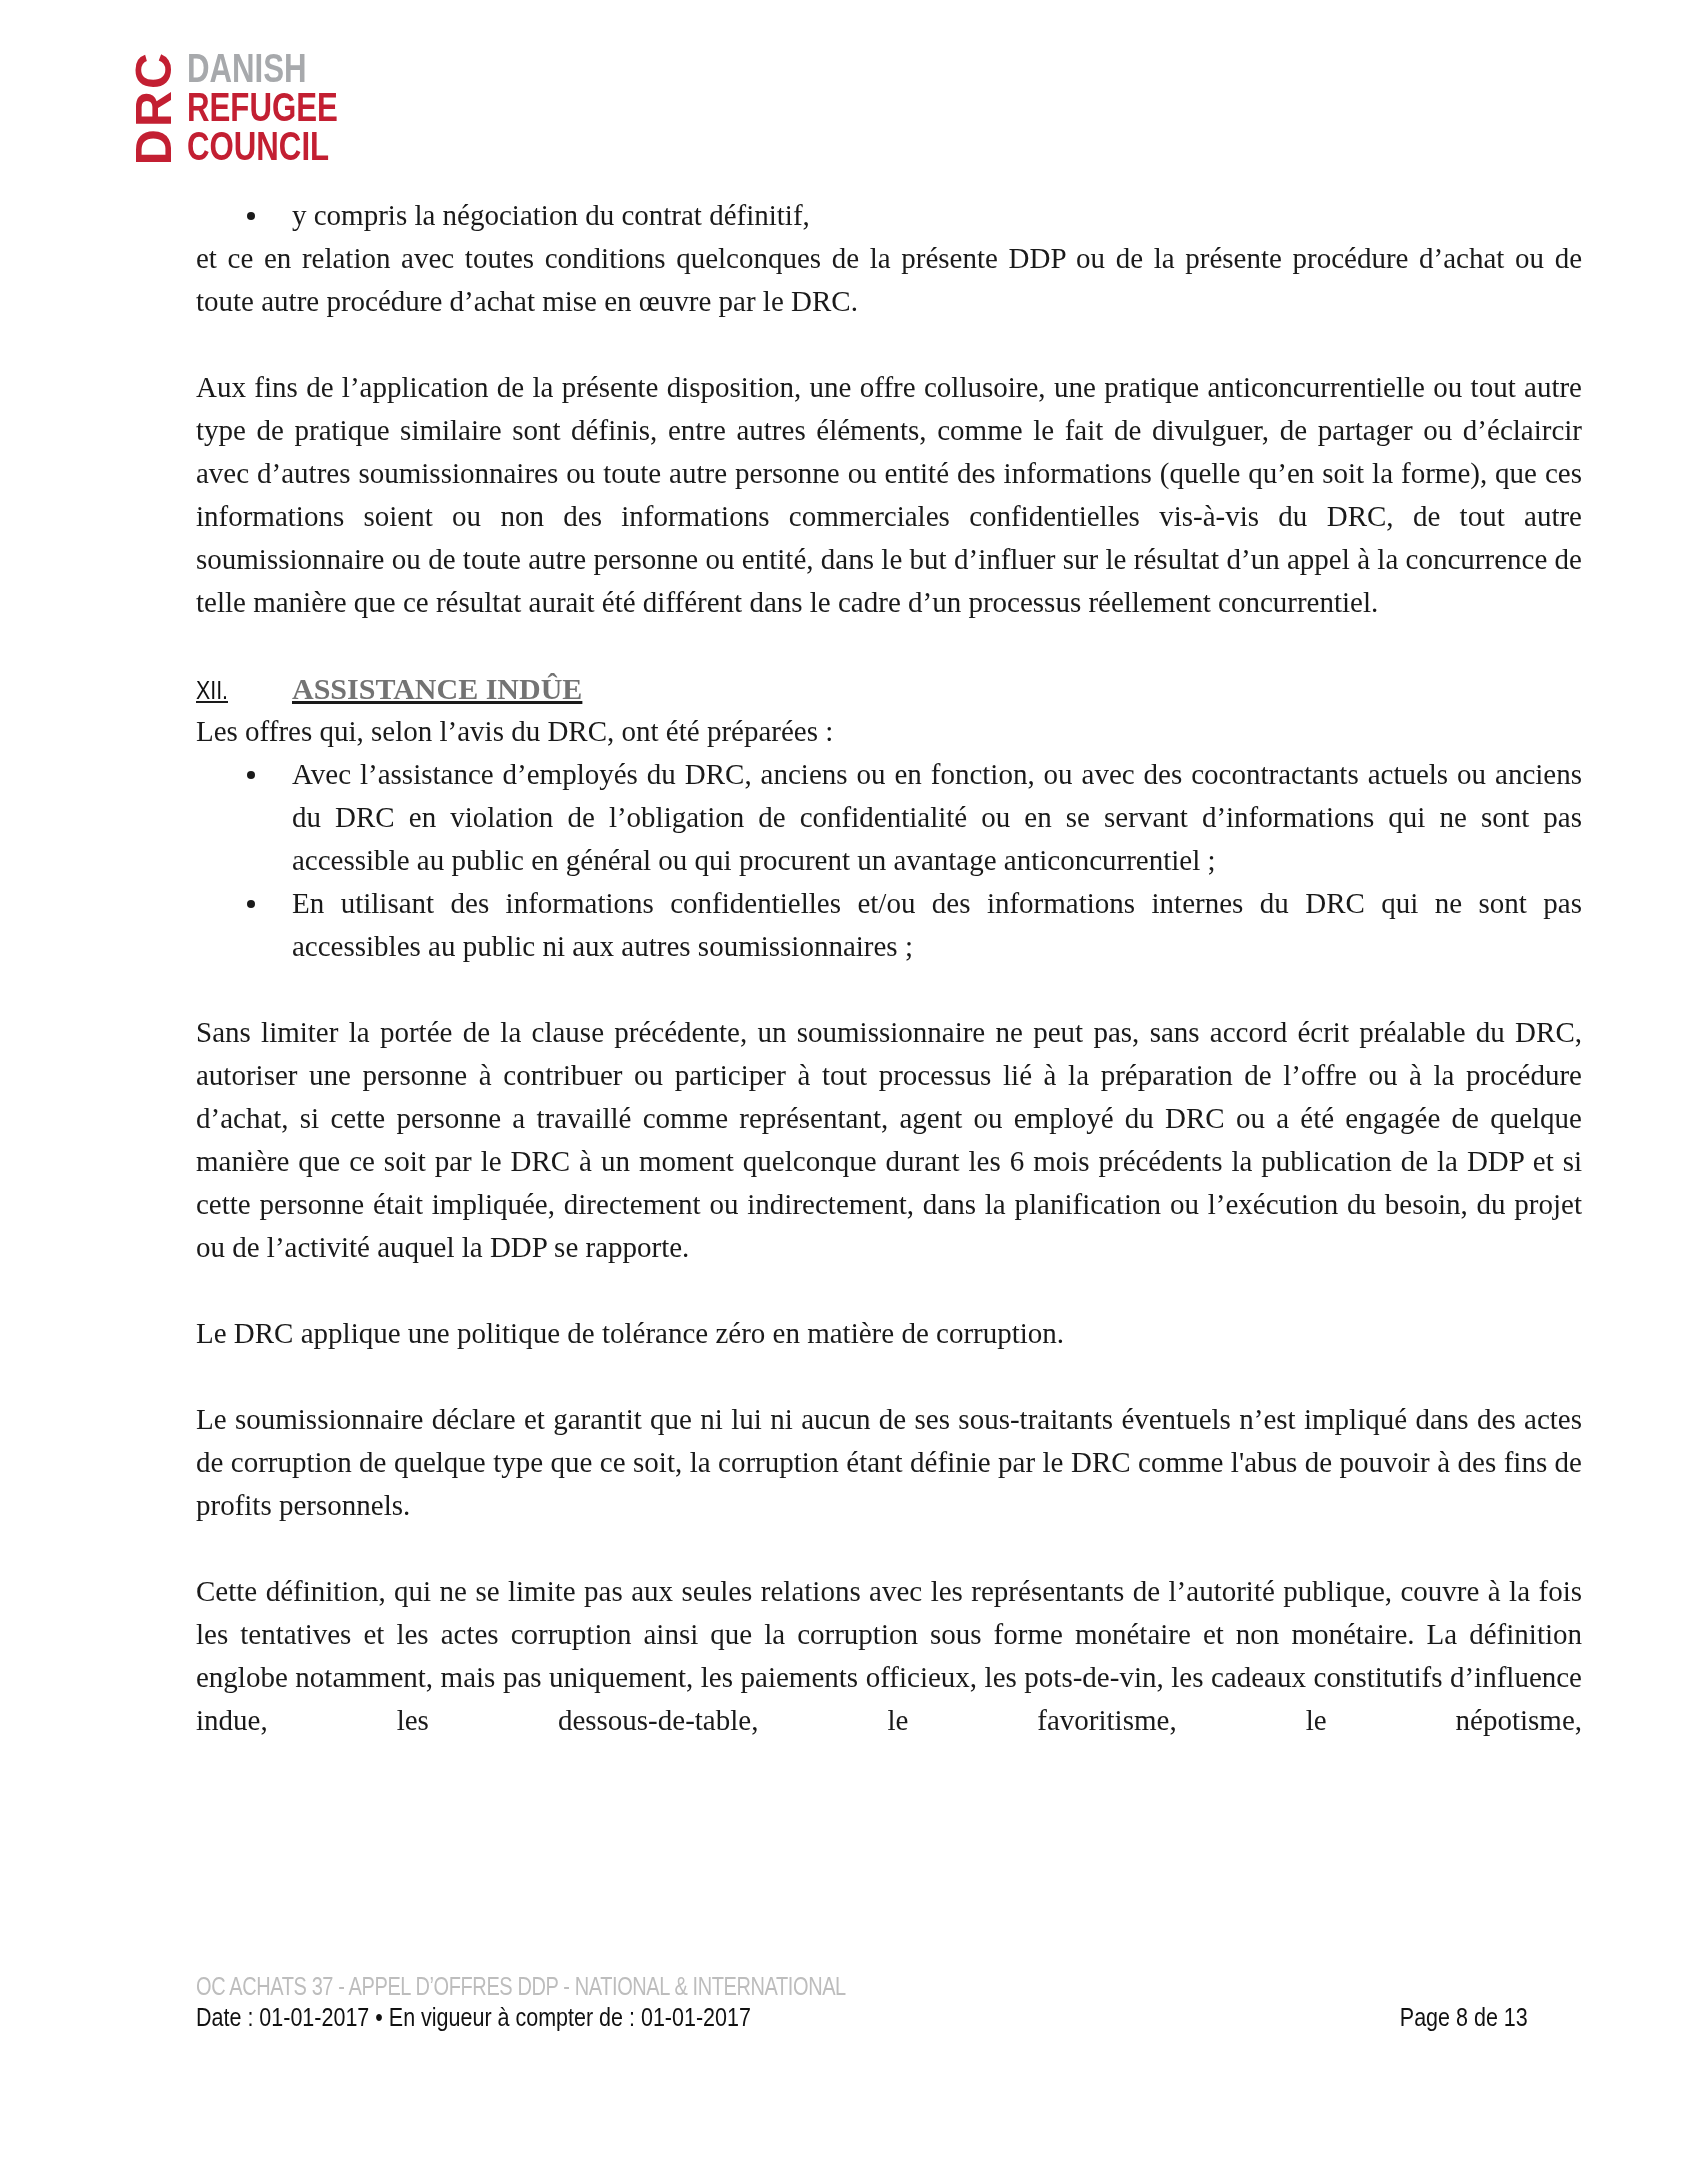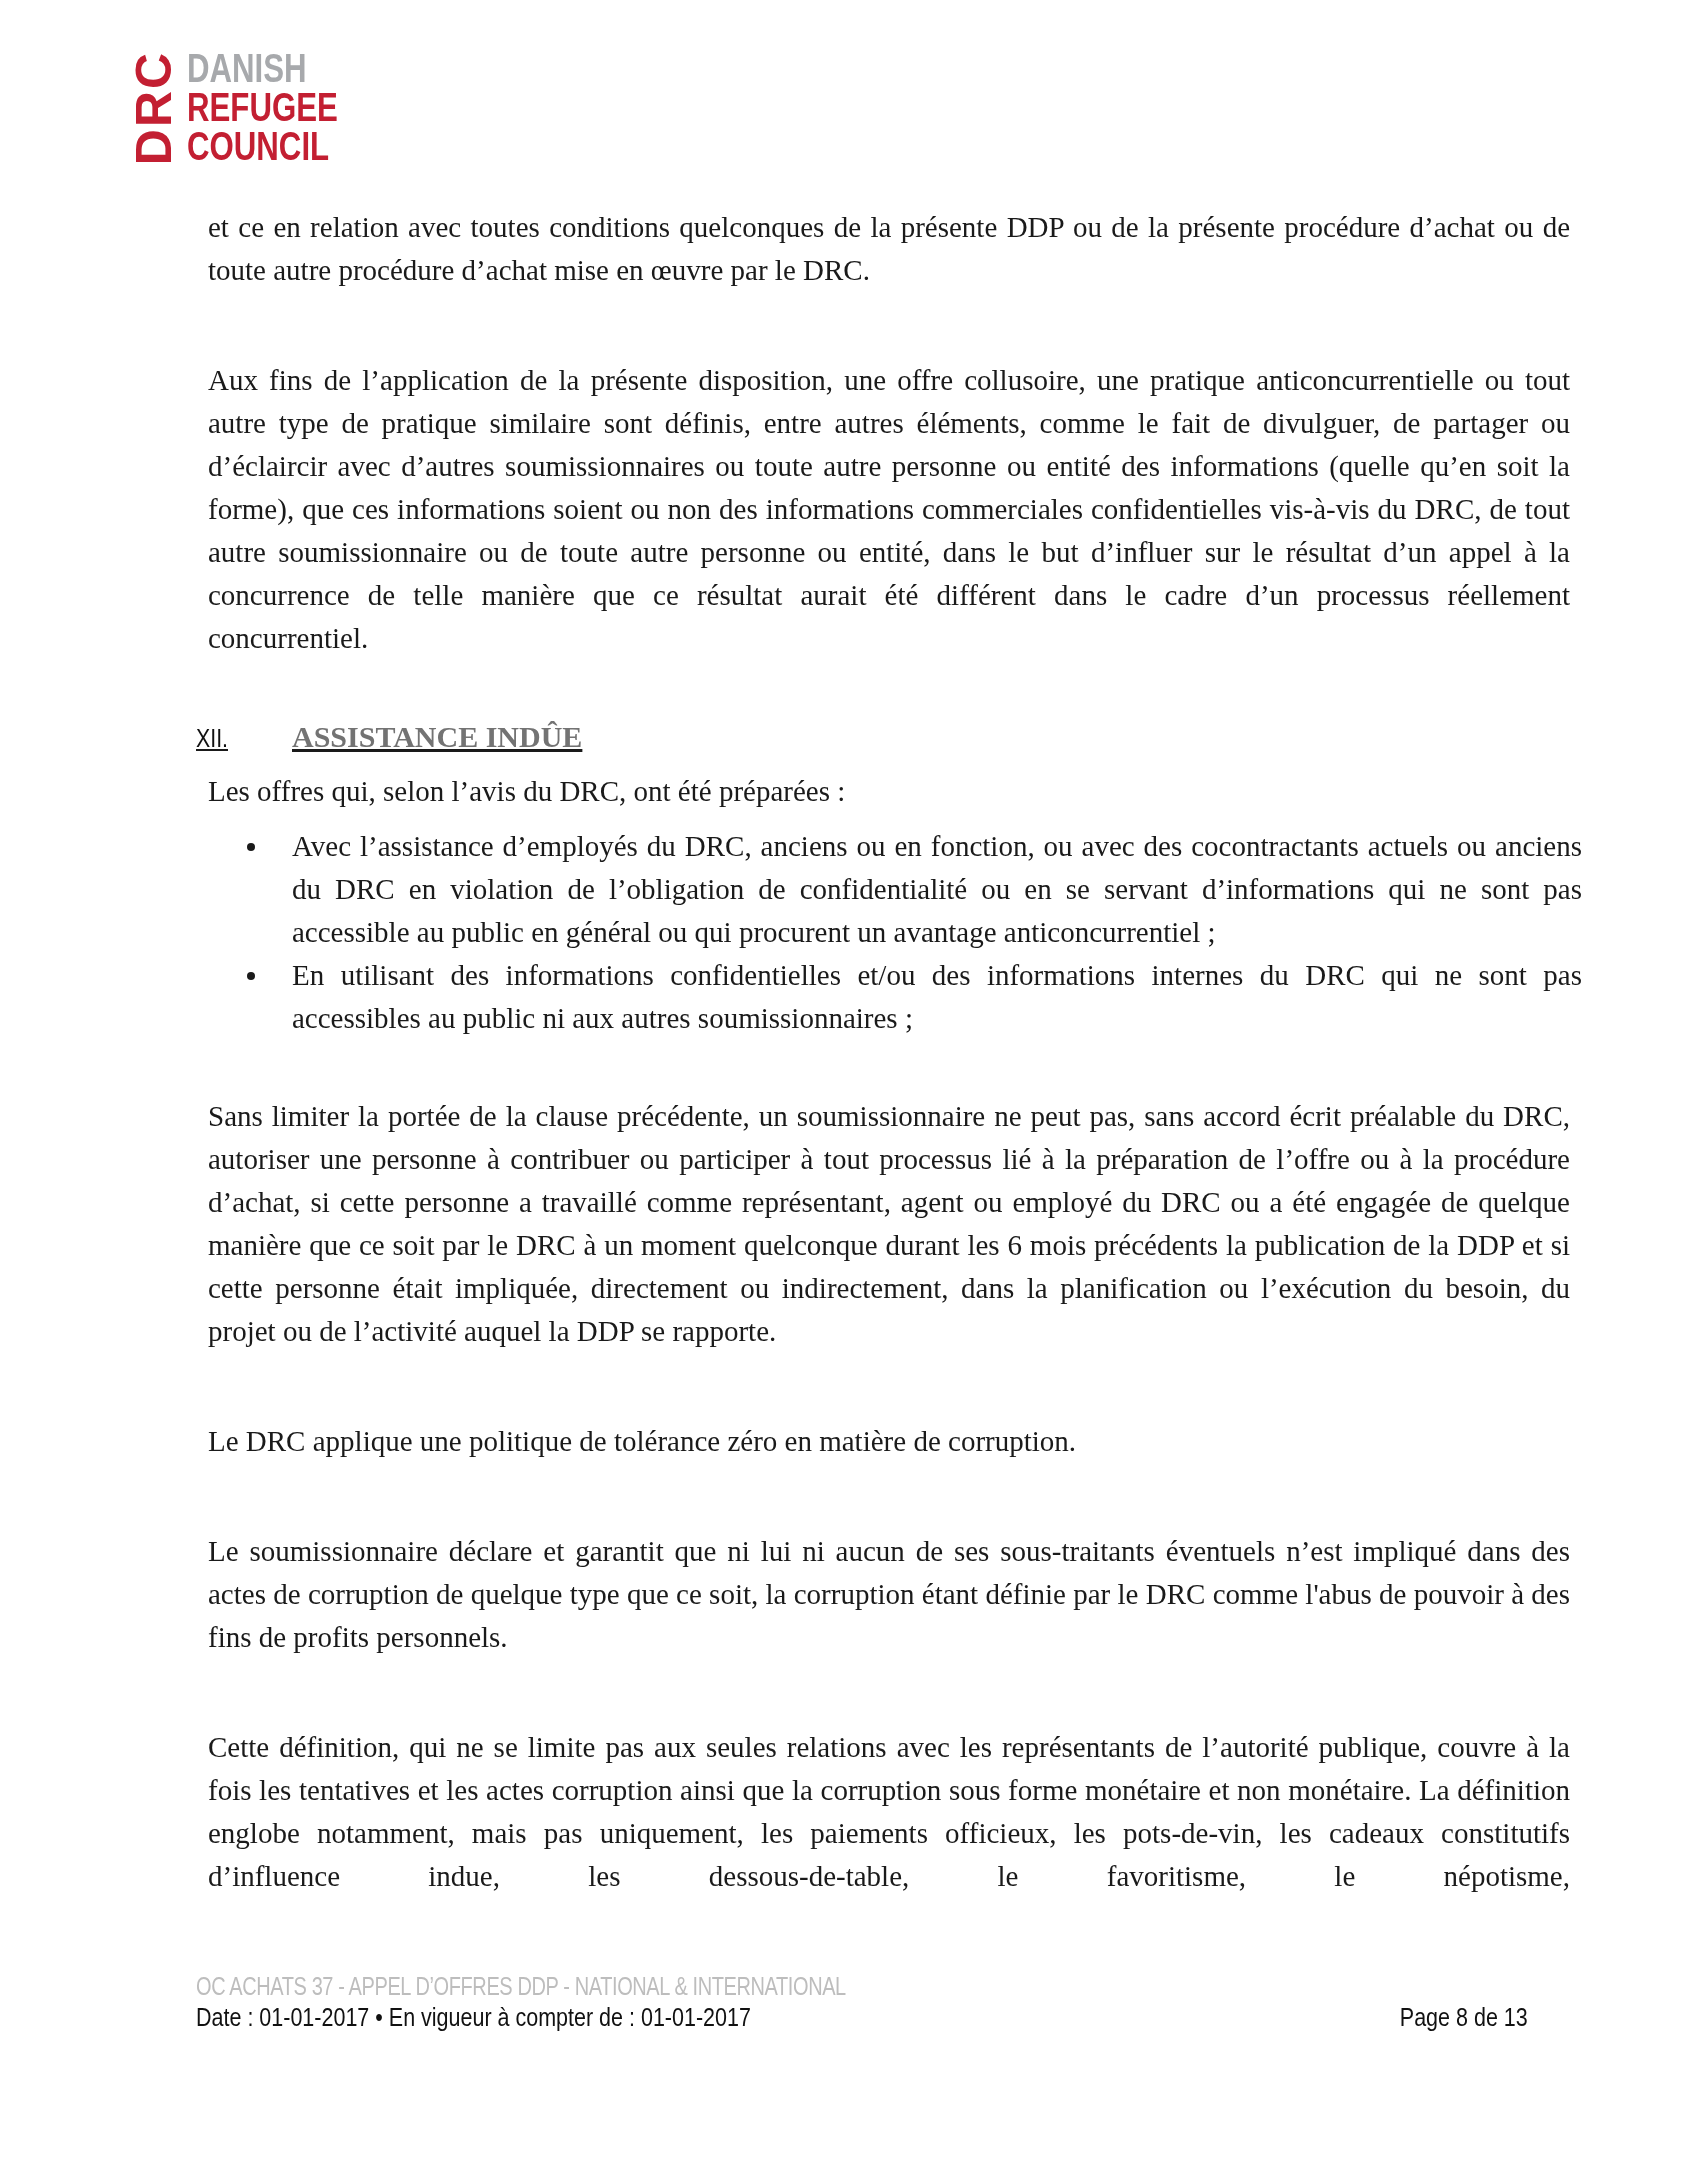--- a/index.html
+++ b/index.html
@@ -30,21 +30,21 @@
   }
   .logo .word.gray { color: #a7a9ac; }
   .logo .word.red { color: #c31f32; }
 
   
   .content {
     position: absolute; left: 196px; top: 194px; width: 1386px;
     font-family: "Liberation Serif", serif; font-size: 29px; line-height: 43px;
     color: #1a1a1a;
   }
-  .content p { margin: 12px; text-align: justify; }
+  .content p { margin: 0; text-align: justify; }
   .content .gap { height: 43px; }
   .content .just-last { text-align-last: justify; }
   ul.bul { list-style: none; margin: 0; padding: 0; }
   ul.bul li { position: relative; padding-left: 96px; text-align: justify; }
   ul.bul li .dot {
     position: absolute; left: 51px; top: 18px; width: 8px; height: 8px;
     border-radius: 50%; background: #1a1a1a;
   }
   .heading { display: flex; align-items: baseline; height: 43px; text-decoration: underline; }
   .heading .num {
@@ -82,20 +82,26 @@
     </div>
     <div class="words">
       <span class="word gray">DANISH</span>
       <span class="word red">REFUGEE</span>
       <span class="word red">COUNCIL</span>
     </div>
   </div>
 
   <div class="content">
 
+    <ul class="bul">
+      <li>
+        <span class="dot"></span>
+        <span>y compris la négociation du contrat définitif,</span>
+      </li>
+    </ul>
     <p>et ce en relation avec toutes conditions quelconques de la présente DDP ou de la présente procédure d’achat ou de toute autre procédure d’achat mise en œuvre par le DRC.</p>
     <div class="gap"></div>
     <p>Aux fins de l’application de la présente disposition, une offre collusoire, une pratique anticoncurrentielle ou tout autre type de pratique similaire sont définis, entre autres éléments, comme le fait de divulguer, de partager ou d’éclaircir avec d’autres soumissionnaires ou toute autre personne ou entité des informations (quelle qu’en soit la forme), que ces informations soient ou non des informations commerciales confidentielles vis-à-vis du DRC, de tout autre soumissionnaire ou de toute autre personne ou entité, dans le but d’influer sur le résultat d’un appel à la concurrence de telle manière que ce résultat aurait été différent dans le cadre d’un processus réellement concurrentiel.</p>
     <div class="gap"></div>
 
     <div class="heading">
       <span class="num">XII.</span>
       <span class="title">ASSISTANCE INDÛE</span>
     </div>
     <p>Les offres qui, selon l’avis du DRC, ont été préparées :</p>

